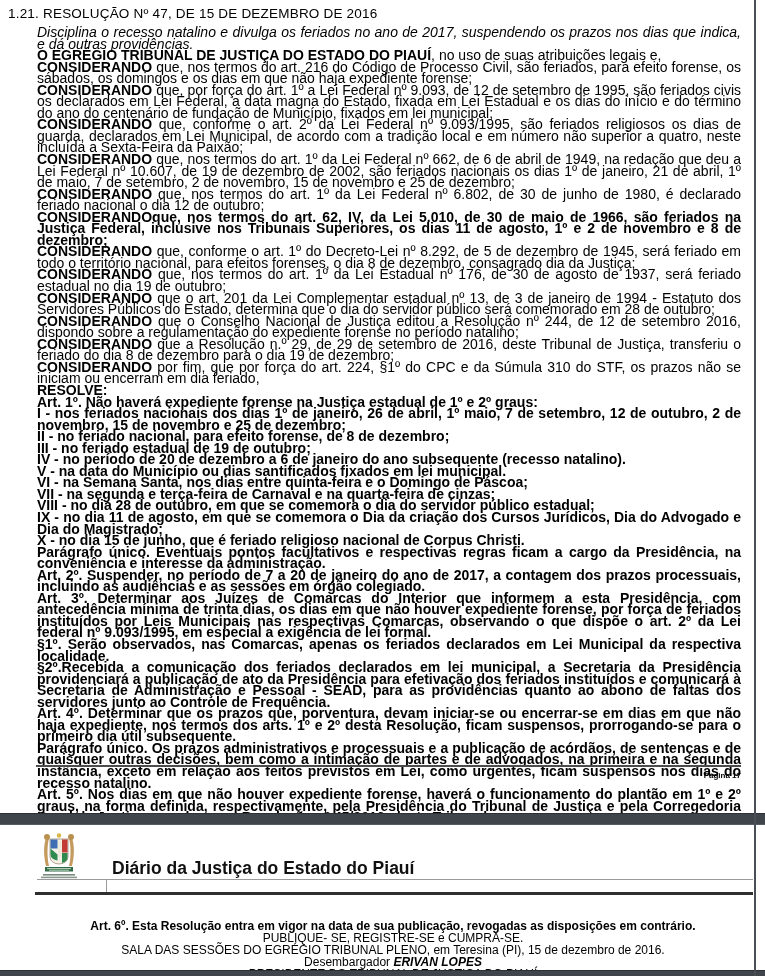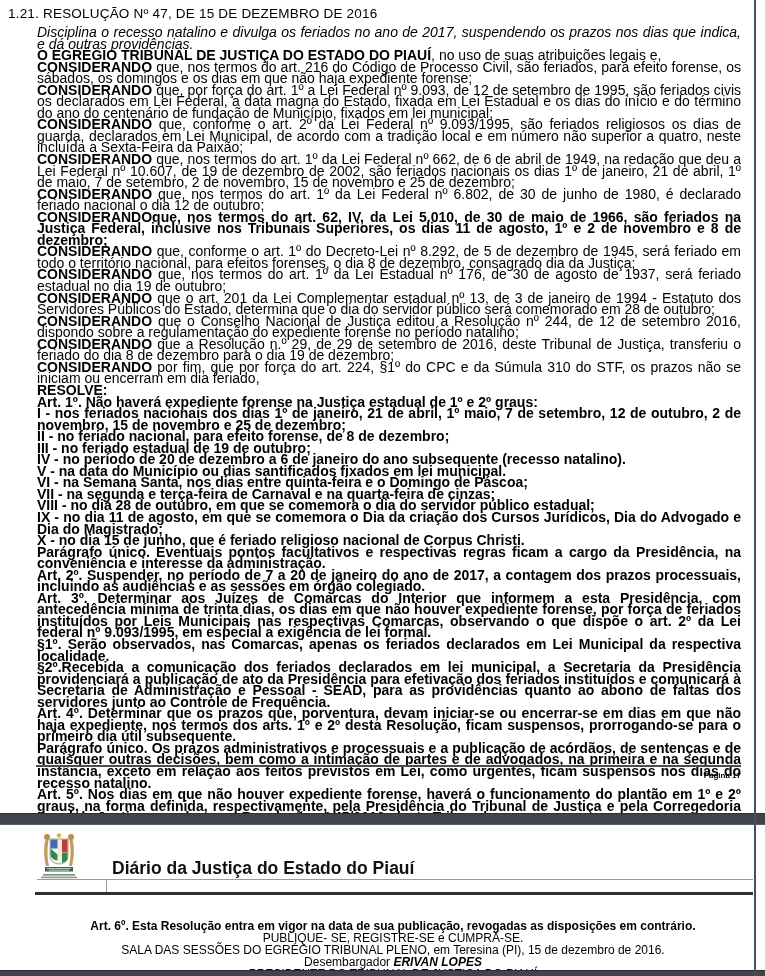--- a/index.html
+++ b/index.html
@@ -49,21 +49,21 @@
       <p><span class="b">CONSIDERANDO</span><span> que, nos termos do art. 1º da Lei Federal nº 6.802, de 30 de junho de 1980, é declarado feriado nacional o dia 12 de outubro;</span></p>
       <p><span class="b">CONSIDERANDOque, nos termos do art. 62, IV, da Lei 5.010, de 30 de maio de 1966, são feriados na Justiça Federal, inclusive nos Tribunais Superiores, os dias 11 de agosto, 1º e 2 de novembro e 8 de dezembro;</span></p>
       <p><span class="b">CONSIDERANDO</span><span> que, conforme o art. 1º do Decreto-Lei nº 8.292, de 5 de dezembro de 1945, será feriado em todo o território nacional, para efeitos forenses, o dia 8 de dezembro, consagrado dia da Justiça;</span></p>
       <p><span class="b">CONSIDERANDO</span><span> que, nos termos do art. 1º da Lei Estadual nº 176, de 30 de agosto de 1937, será feriado estadual no dia 19 de outubro;</span></p>
       <p><span class="b">CONSIDERANDO</span><span> que o art. 201 da Lei Complementar estadual nº 13, de 3 de janeiro de 1994 - Estatuto dos Servidores Públicos do Estado, determina que o dia do servidor público será comemorado em 28 de outubro;</span></p>
       <p><span class="b">CONSIDERANDO</span><span> que o Conselho Nacional de Justiça editou a Resolução nº 244, de 12 de setembro 2016, dispondo sobre a regulamentação do expediente forense no período natalino;</span></p>
       <p><span class="b">CONSIDERANDO</span><span> que a Resolução n.º 29, de 29 de setembro de 2016, deste Tribunal de Justiça, transferiu o feriado do dia 8 de dezembro para o dia 19 de dezembro;</span></p>
       <p><span class="b">CONSIDERANDO</span><span> por fim, que por força do art. 224, §1º do CPC e da Súmula 310 do STF, os prazos não se iniciam ou encerram em dia feriado,</span></p>
       <p><span class="b">RESOLVE:</span></p>
       <p><span class="b">Art. 1º. Não haverá expediente forense na Justiça estadual de 1º e 2º graus:</span></p>
-      <p><span class="b">I - nos feriados nacionais dos dias 1º de janeiro, 21 de abril, 1º maio, 7 de setembro, 12 de outubro, 2 de novembro, 15 de novembro e 25 de dezembro;</span></p>
+      <p><span class="b">I - nos feriados nacionais dos dias 1º de janeiro, 26 de abril, 1º maio, 7 de setembro, 12 de outubro, 2 de novembro, 15 de novembro e 25 de dezembro;</span></p>
       <p><span class="b">II - no feriado nacional, para efeito forense, de 8 de dezembro;</span></p>
       <p><span class="b">III - no feriado estadual de 19 de outubro;</span></p>
       <p><span class="b">IV - no período de 20 de dezembro a 6 de janeiro do ano subsequente (recesso natalino).</span></p>
       <p><span class="b">V - na data do Município ou dias santificados fixados em lei municipal.</span></p>
       <p><span class="b">VI - na Semana Santa, nos dias entre quinta-feira e o Domingo de Páscoa;</span></p>
       <p><span class="b">VII - na segunda e terça-feira de Carnaval e na quarta-feira de cinzas;</span></p>
       <p><span class="b">VIII - no dia 28 de outubro, em que se comemora o dia do servidor público estadual;</span></p>
       <p><span class="b">IX - no dia 11 de agosto, em que se comemora o Dia da criação dos Cursos Jurídicos, Dia do Advogado e Dia do Magistrado;</span></p>
       <p><span class="b">X - no dia 15 de junho, que é feriado religioso nacional de Corpus Christi.</span></p>
       <p><span class="b">Parágrafo único. Eventuais pontos facultativos e respectivas regras ficam a cargo da Presidência, na conveniência e interesse da administração.</span></p>

